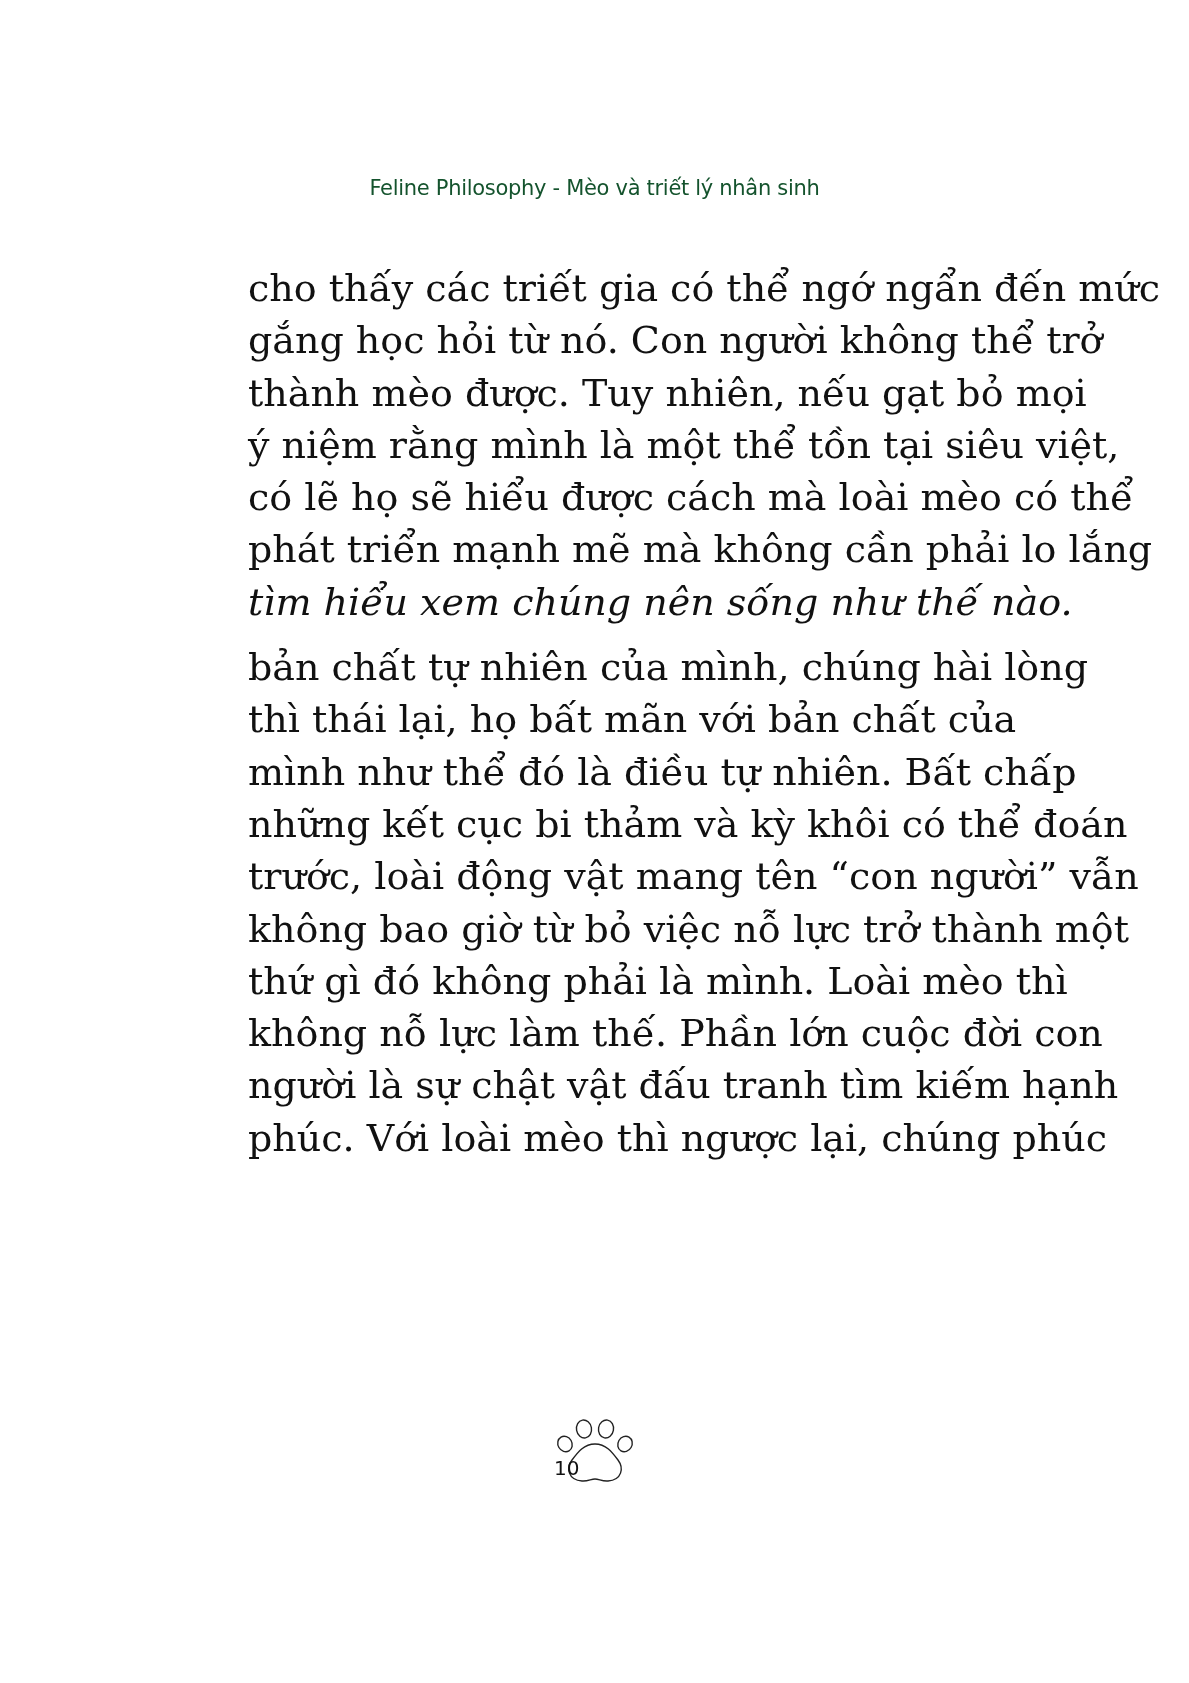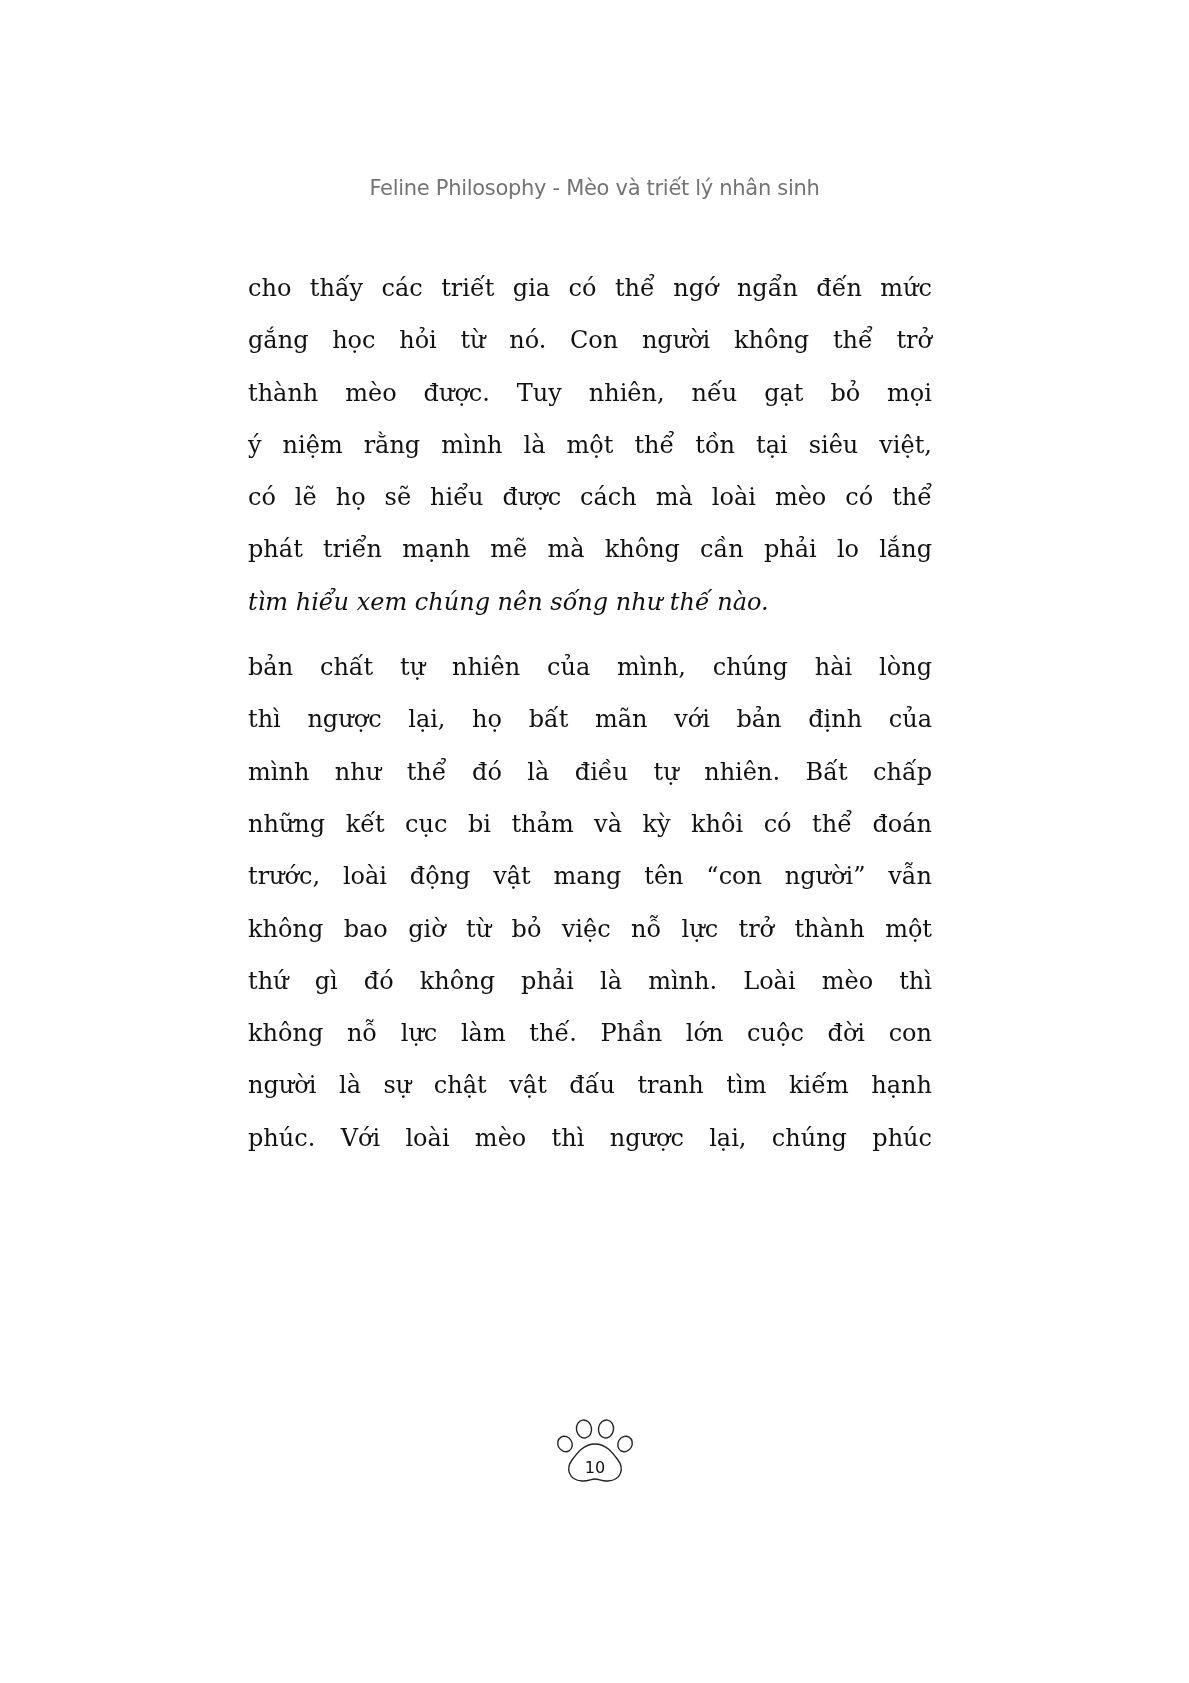--- a/index.html
+++ b/index.html
@@ -16,30 +16,30 @@
     }
     .running-header {
       position: absolute;
       top: 176px;
       left: 0;
       width: 1189px;
       text-align: center;
       font-family: "DejaVu Sans", sans-serif;
       font-size: 21px;
       letter-spacing: -0.3px;
-      color: #737373;
+      color: #14532d;
       font-weight: normal;
     }
     .body-text {
       position: absolute;
       top: 262px;
       left: 248px;
       width: 684px;
       font-family: "DejaVu Serif", serif;
-      font-size: 24px;
+      font-size: 38px;
       line-height: 52.3px;
       color: #111111;
     }
     .line {
       display: block;
       white-space: nowrap;
       text-align: justify;
       text-align-last: justify;
       height: 52.3px;
       overflow: visible;
@@ -65,23 +65,23 @@
     .page-number svg {
       position: absolute;
       top: 0;
       left: 0;
     }
     .page-number .num {
       position: absolute;
       top: 38px;
       left: 0;
       width: 82px;
-      text-align: center;
+      text-align: left;
       font-family: "DejaVu Sans", sans-serif;
-      font-size: 16px;
+      font-size: 20px;
       line-height: 24px;
       color: #111111;
     }
   </style>
 </head>
 <body>
 
 <div class="running-header">Feline Philosophy - Mèo và triết lý nhân sinh</div>
 
 <div class="body-text">
@@ -92,21 +92,21 @@
     <span class="line">thành mèo được. Tuy nhiên, nếu gạt bỏ mọi</span>
     <span class="line">ý niệm rằng mình là một thể tồn tại siêu việt,</span>
     <span class="line">có lẽ họ sẽ hiểu được cách mà loài mèo có thể</span>
     <span class="line">phát triển mạnh mẽ mà không cần phải lo lắng</span>
     <span class="line last">tìm hiểu xem chúng nên sống như thế nào.</span>
   </div>
   <span class="para-gap"></span>
 
   <div>
     <span class="line">bản chất tự nhiên của mình, chúng hài lòng</span>
-    <span class="line">thì ngược lại, họ bất mãn với bản định của</span>
+    <span class="line">thì thái lại, họ bất mãn với bản chất của</span>
     <span class="line">mình như thể đó là điều tự nhiên. Bất chấp</span>
     <span class="line">những kết cục bi thảm và kỳ khôi có thể đoán</span>
     <span class="line">trước, loài động vật mang tên “con người” vẫn</span>
     <span class="line">không bao giờ từ bỏ việc nỗ lực trở thành một</span>
     <span class="line">thứ gì đó không phải là mình. Loài mèo thì</span>
     <span class="line">không nỗ lực làm thế. Phần lớn cuộc đời con</span>
     <span class="line">người là sự chật vật đấu tranh tìm kiếm hạnh</span>
     <span class="line">phúc. Với loài mèo thì ngược lại, chúng phúc</span>
   </div>
 </div>

